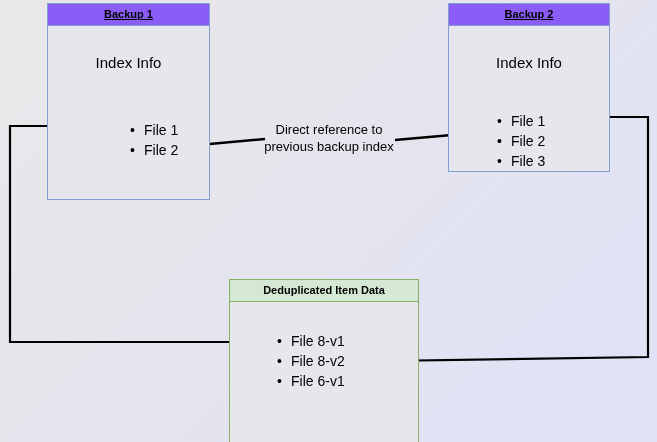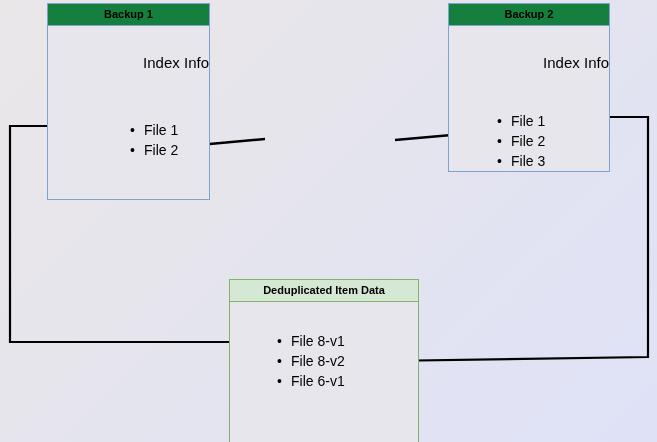--- a/index.html
+++ b/index.html
@@ -34,41 +34,42 @@
     font-size: 11px;
     font-weight: bold;
     color: #000000;
     border-bottom-style: solid;
     border-bottom-width: 1px;
   }
   .node-blue {
     border-color: #7ea1d0;
   }
   .node-blue > .node-header {
-    background: #15803d;
+    background: #8b5cf6;
     border-bottom-color: #7ea1d0;
+    text-decoration: underline;
   }
   .node-green {
     border-color: #82b366;
   }
   .node-green > .node-header {
     background: #d5e8d4;
     border-bottom-color: #82b366;
   }
   .node-body {
     position: relative;
     width: 100%;
     height: calc(100% - 22px);
   }
   .index-label {
     position: absolute;
     left: 0;
     right: 0;
     top: 28px;
-    text-align: right;
+    text-align: center;
     font-size: 15px;
     color: #000;
   }
   .item-list {
     position: absolute;
     margin: 0;
     padding: 0;
     list-style: none;
     font-size: 14px;
     color: #000;
@@ -155,14 +156,18 @@
     <div class="node-header">Deduplicated Item Data</div>
     <div class="node-body">
       <ul class="item-list" style="left:45px; top:29px;">
         <li>File 8-v1</li>
         <li>File 8-v2</li>
         <li>File 6-v1</li>
       </ul>
     </div>
   </div>
 
+  <div class="caption" style="left:249px; top:121px; width:160px;">
+    <div>Direct reference to</div>
+    <div>previous backup index</div>
+  </div>
 
 </div>
 
 </body></html>

